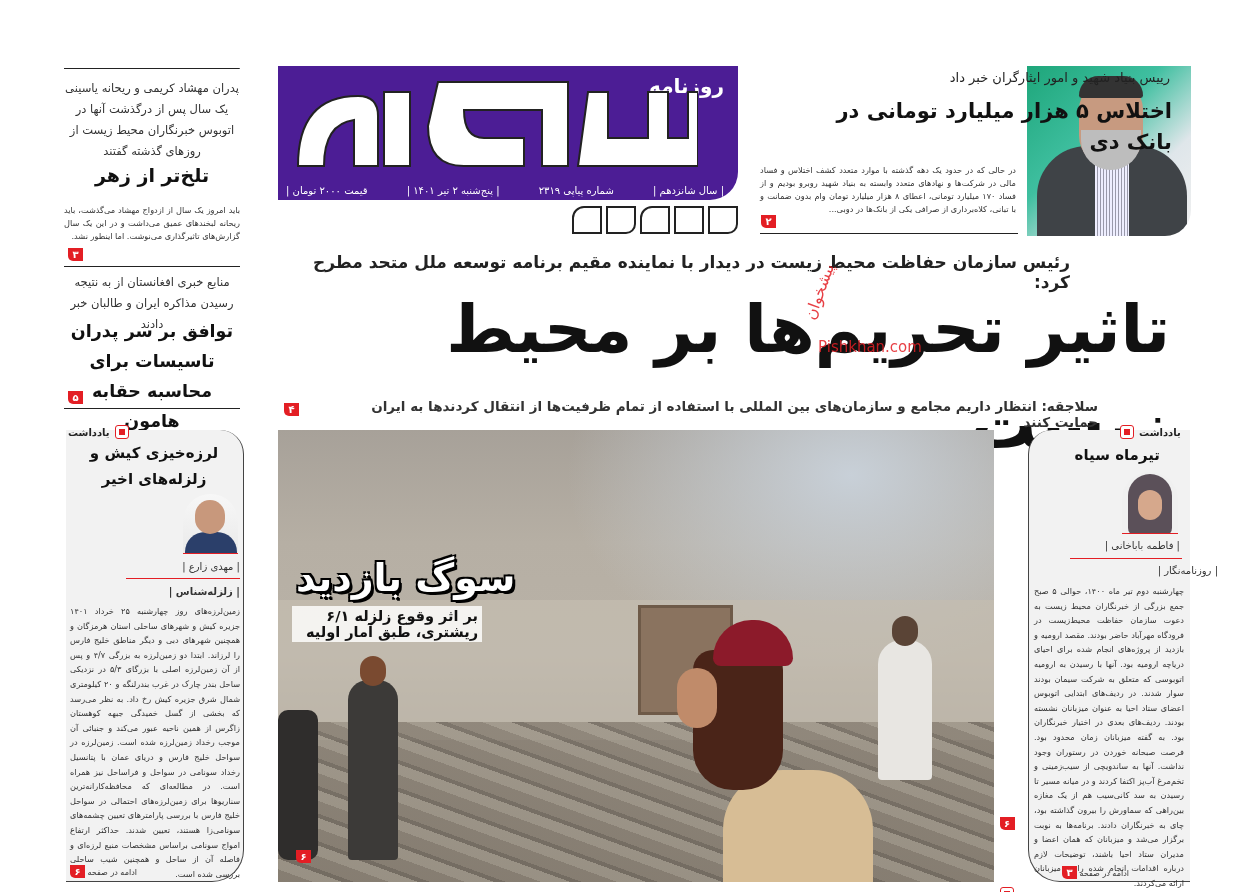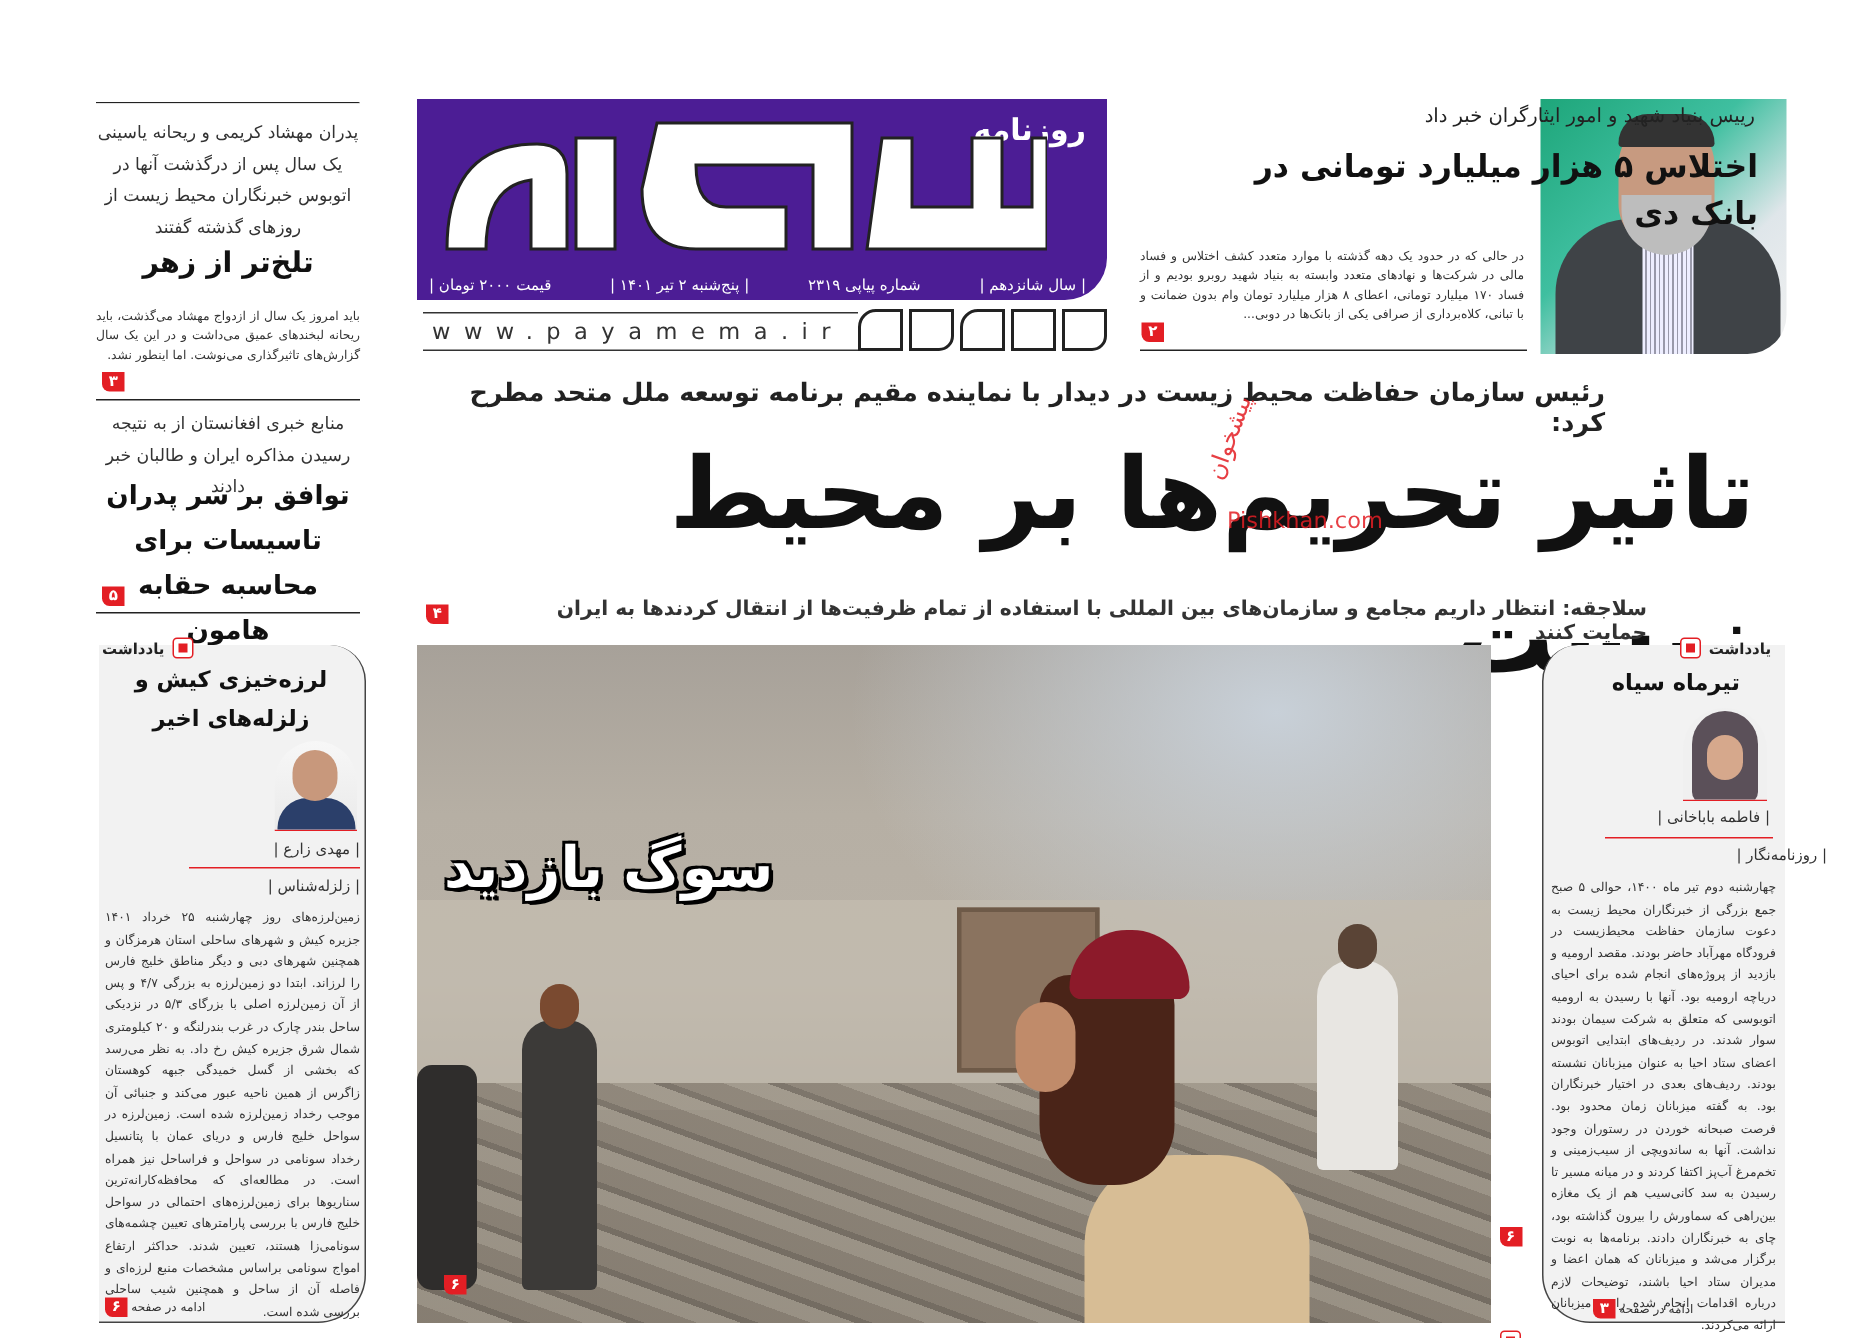--- a/index.html
+++ b/index.html
@@ -139,21 +139,21 @@
   .ln-head { left: 68px; top: 421px; }
   .ln-title { left: 66px; top: 440px; width: 176px; text-align: center; font-size: 15px; font-weight: bold; line-height: 26px; color: #111; }
   .ln-avatar {
     left: 183px; top: 494px; width: 55px; height: 60px; background: linear-gradient(180deg, #f7f7f7 0%, #eaeaea 100%);
     border-radius: 28px 28px 0 0; overflow: hidden; border-bottom: 1px solid #e31e24;
   }
   .ln-avatar .head { position: absolute; left: 12px; top: 6px; width: 30px; height: 34px; background: #c8987c; border-radius: 15px; }
   .ln-avatar .body { position: absolute; left: 2px; top: 38px; width: 52px; height: 24px; background: #2b3f6a; border-radius: 20px 20px 0 0; }
   .ln-name { left: 90px; top: 561px; width: 150px; text-align: right; font-size: 10px; color: #333; }
   .ln-rule { left: 126px; top: 578px; width: 114px; border-top: 1.5px solid #e31e24; }
-  .ln-role { left: 90px; top: 586px; width: 150px; text-align: right; font-size: 10px; color: #333; }
+  .ln-role { left: 90px; top: 586px; width: 150px; text-align: right; font-size: 10px; color: #333; font-weight: bold; }
   .ln-body { left: 70px; top: 604px; width: 170px; text-align: justify; font-size: 8.2px; line-height: 14.6px; color: #333; }
   .ln-cont { left: 70px; top: 865px; font-size: 8px; color: #333; }
 
   .right-note {
     left: 1028px; top: 430px; width: 162px; height: 452px; background: #f2f2f2;
     border-left: 1.5px solid #444; border-bottom: 1.5px solid #444; border-radius: 24px 0 0 32px;
   }
   .rn-head { left: 1120px; top: 421px; }
   .rn-title { left: 1030px; top: 446px; width: 156px; text-align: right; padding-right: 26px; font-size: 15px; font-weight: bold; color: #111; }
   .rn-avatar {
@@ -181,21 +181,20 @@
     </g>
   </svg>
   <div class="meta">
     <span>| سال شانزدهم |</span>
     <span>شماره پیاپی ۲۳۱۹</span>
     <span>| پنج‌شنبه ۲ تیر ۱۴۰۱ |</span>
     <span>قیمت ۲۰۰۰ تومان |</span>
   </div>
 </div>
 <div class="abs url-row">
-  <div class="url">www.payamema.ir</div>
   <div class="blocks">
     <span style="border-radius:12px 0 0 0"></span>
       <span style="border-radius:0 0 10px 0"></span>
       <span style="border-radius:12px 0 0 0"></span>
       <span></span>
       <span style="border-radius:0 0 10px 0"></span>
   </div>
 </div>
 
 <div class="abs tr-photo">
@@ -241,20 +240,21 @@
       <div class="h"></div>
     </div>
   <div class="man-main">
       <div class="robe"></div>
       <div class="hairface"></div>
       <div class="face"></div>
       <div class="cap"></div>
     </div>
   <div class="photo-title">سوگ بازدید</div>
   <div class="photo-caption">
+    <div>بر اثر وقوع زلزله ۶/۱ ریشتری، طبق آمار اولیه</div>
   </div>
   <span class="page-badge photo-badge">۶</span>
 </div>
 <div class="abs side-badges">
   <span class="page-badge">۶</span>
   <div style="height:52px"></div>
   <span class="note-icon"></span>
 </div>
 
 <div class="abs left-note"></div>

